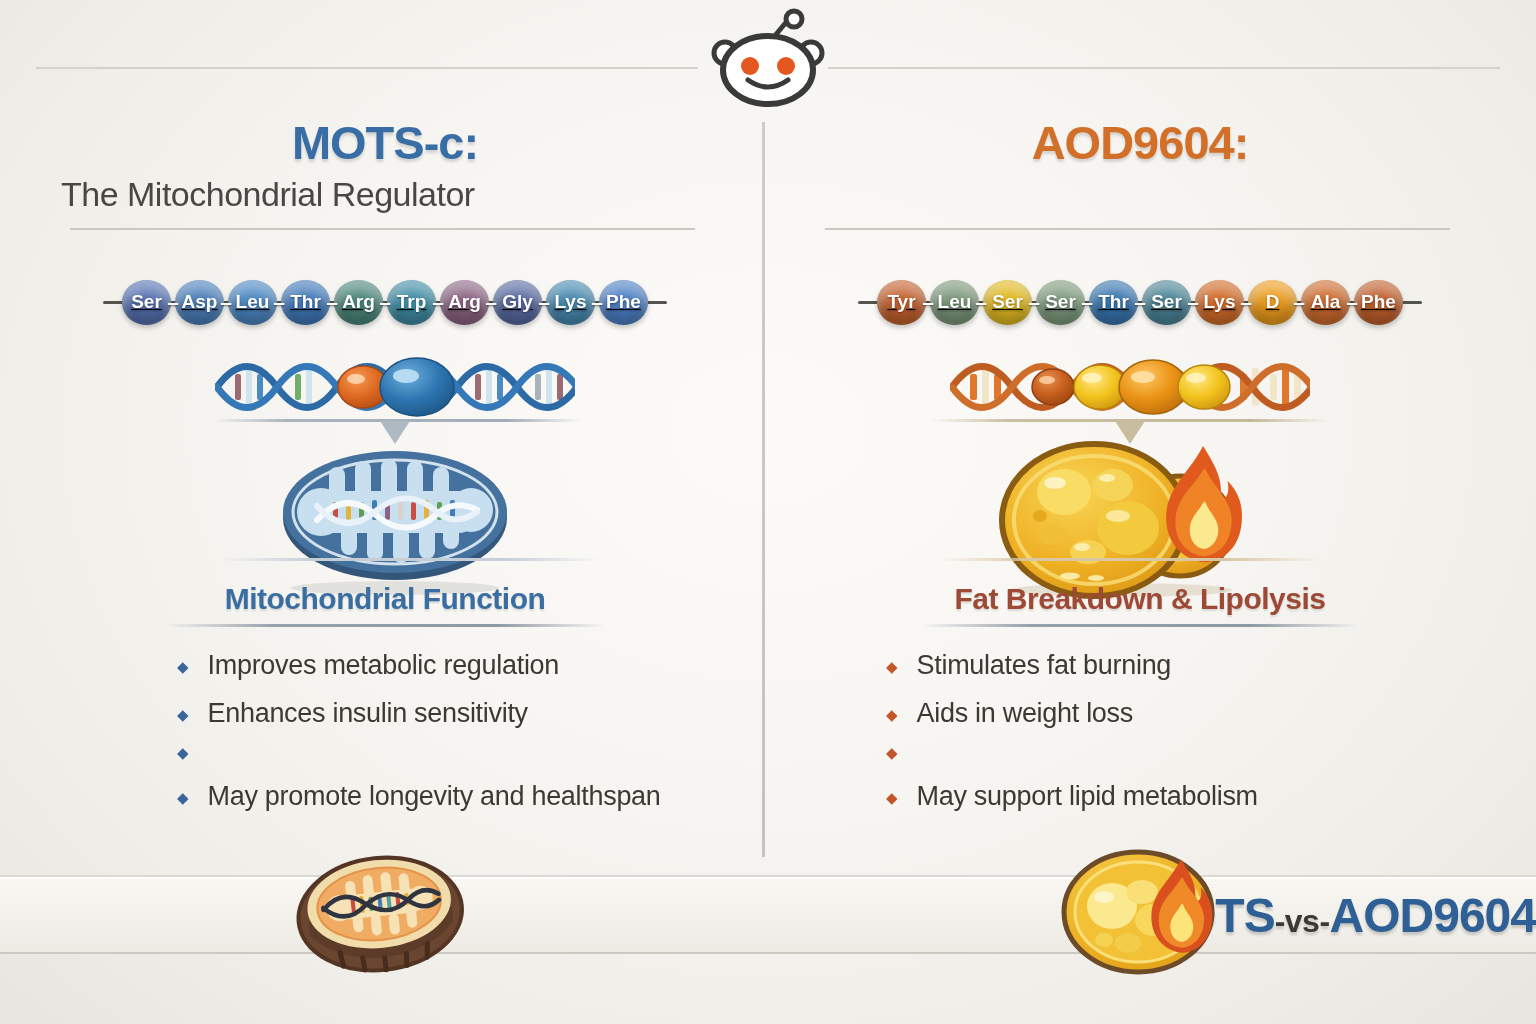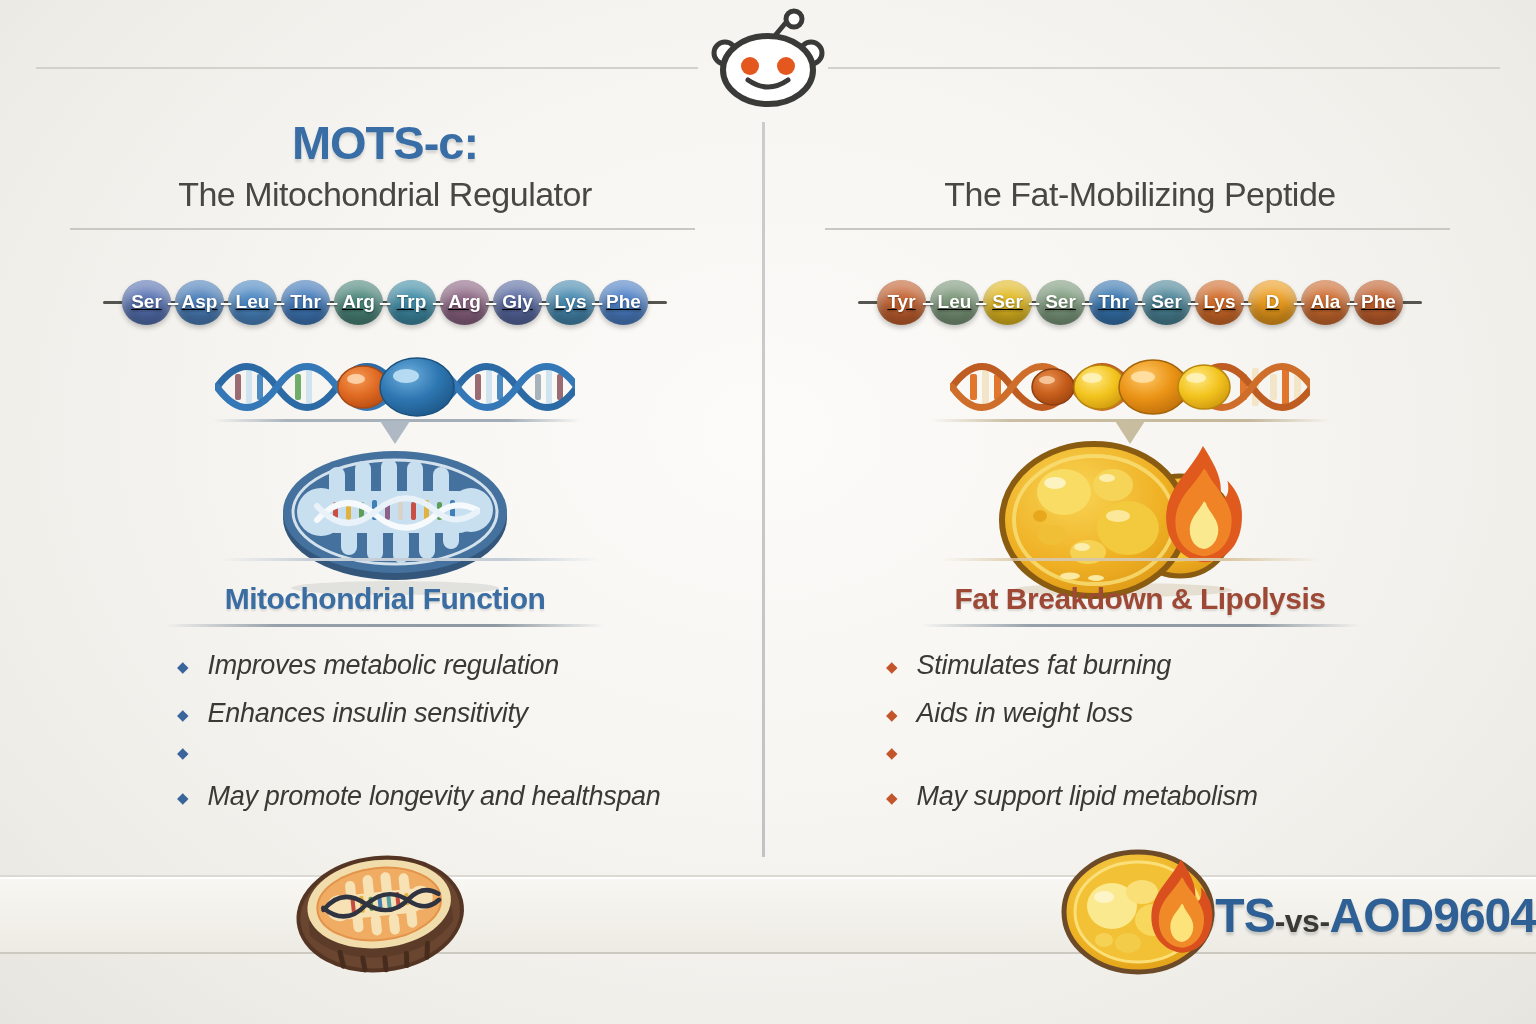--- a/index.html
+++ b/index.html
@@ -22,21 +22,21 @@
   .divider-v { position:absolute; left:762px; top:122px; width:3px; height:735px;
     background:linear-gradient(#cccccc,#c2c2c2); }
   .col { position:absolute; top:110px; width:680px; height:760px; }
   .col-left  { left:45px; }
   .col-right { left:800px; }
   .col-title { position:absolute; top:5px; left:0; width:100%; text-align:center;
     font-size:47px; font-weight:700; letter-spacing:-1px;
     text-shadow:0 3px 3px rgba(0,0,0,.14); }
   .col-left  .col-title { color:#386da6; }
   .col-right .col-title { color:#d2702a; }
-  .col-subtitle { position:absolute; top:65px; left:0; width:100%; text-align:center;
+  .col-subtitle { position:absolute; top:65px; left:16px; width:100%; text-align:left;
     font-size:34px; color:#484743; font-weight:500; letter-spacing:-0.5px; }
   .title-rule { position:absolute; top:118px; left:25px; right:30px; height:2px; background:#cac8c2; }
   
   .chain { position:absolute; top:164px; left:0; width:100%; height:56px;
     display:flex; align-items:center; justify-content:center; }
   .wire { position:absolute; left:58px; right:58px; top:50%; margin-top:-1px;
     height:3px; background:#55554f; border-radius:2px; }
   .bead { position:relative; z-index:1; flex:none; width:49px; height:45px; border-radius:50%;
     display:flex; align-items:center; justify-content:center;
     background:var(--c,#4a7db5);
@@ -73,21 +73,21 @@
   .caption-rule { position:absolute; top:514px; left:120px; right:120px; height:3px;
     background:linear-gradient(90deg, rgba(150,160,170,0), #97a1ab 25%, #8d98a2 75%, rgba(150,160,170,0)); }
   
   .bullets { position:absolute; top:540px; list-style:none; }
   .col-left  .bullets { left:132px; }
   .col-right .bullets { left:86px; }
   .bullet { display:flex; align-items:baseline; margin-bottom:17px; }
   .diamond { font-size:15px; margin-right:19px; position:relative; top:-2px; }
   .col-left  .diamond { color:#39659c; }
   .col-right .diamond { color:#c2562a; }
-  .bullet-text { font-size:27px; color:#3a3933; letter-spacing:-0.3px;font-style:italic; }
+  .bullet-text { font-size:27px; color:#3a3933; letter-spacing:-0.3px; }
   
   .banner { position:absolute; left:0; top:875px; width:1536px; height:79px;
     background:linear-gradient(#f8f7f3, #f2f0ea 55%, #edebe4);
     border-top:2px solid #dbd9d2; border-bottom:2px solid #ccc9c1;
     box-shadow: inset 0 2px 0 #ffffff; }
   .banner-text { position:absolute; left:0; top:888px; width:1536px; text-align:right;
     white-space:nowrap; text-shadow:0 3px 3px rgba(0,0,0,.18); }
   .banner-text .big { font-size:48px; font-weight:700; color:#2e6095; letter-spacing:-1px; }
   .banner-text .small { font-size:32px; font-weight:700; color:#3a3936; letter-spacing:-0.5px; }
   .footer-icon-mito { position:absolute; left:290px; top:850px; width:180px; height:128px; }
@@ -265,21 +265,21 @@
         </li>
 
         <li class="bullet">
           <span class="diamond">◆</span>
           <span class="bullet-text">May promote longevity and healthspan</span>
         </li>
       </ul>
   </div>
 
   <div class="col col-right">
-    <div class="col-subtitle">The Fat-Mobilizing Peptide</div>
+    <div class="col-title">AOD9604:</div>
     <div class="title-rule"></div>
 
     <div class="chain">
       <div class="wire"></div>
 
         <span class="bead" style="--c: #c2602e;">
           <span>Tyr</span>
         </span>
         <span class="bead-sep">–</span>
 

